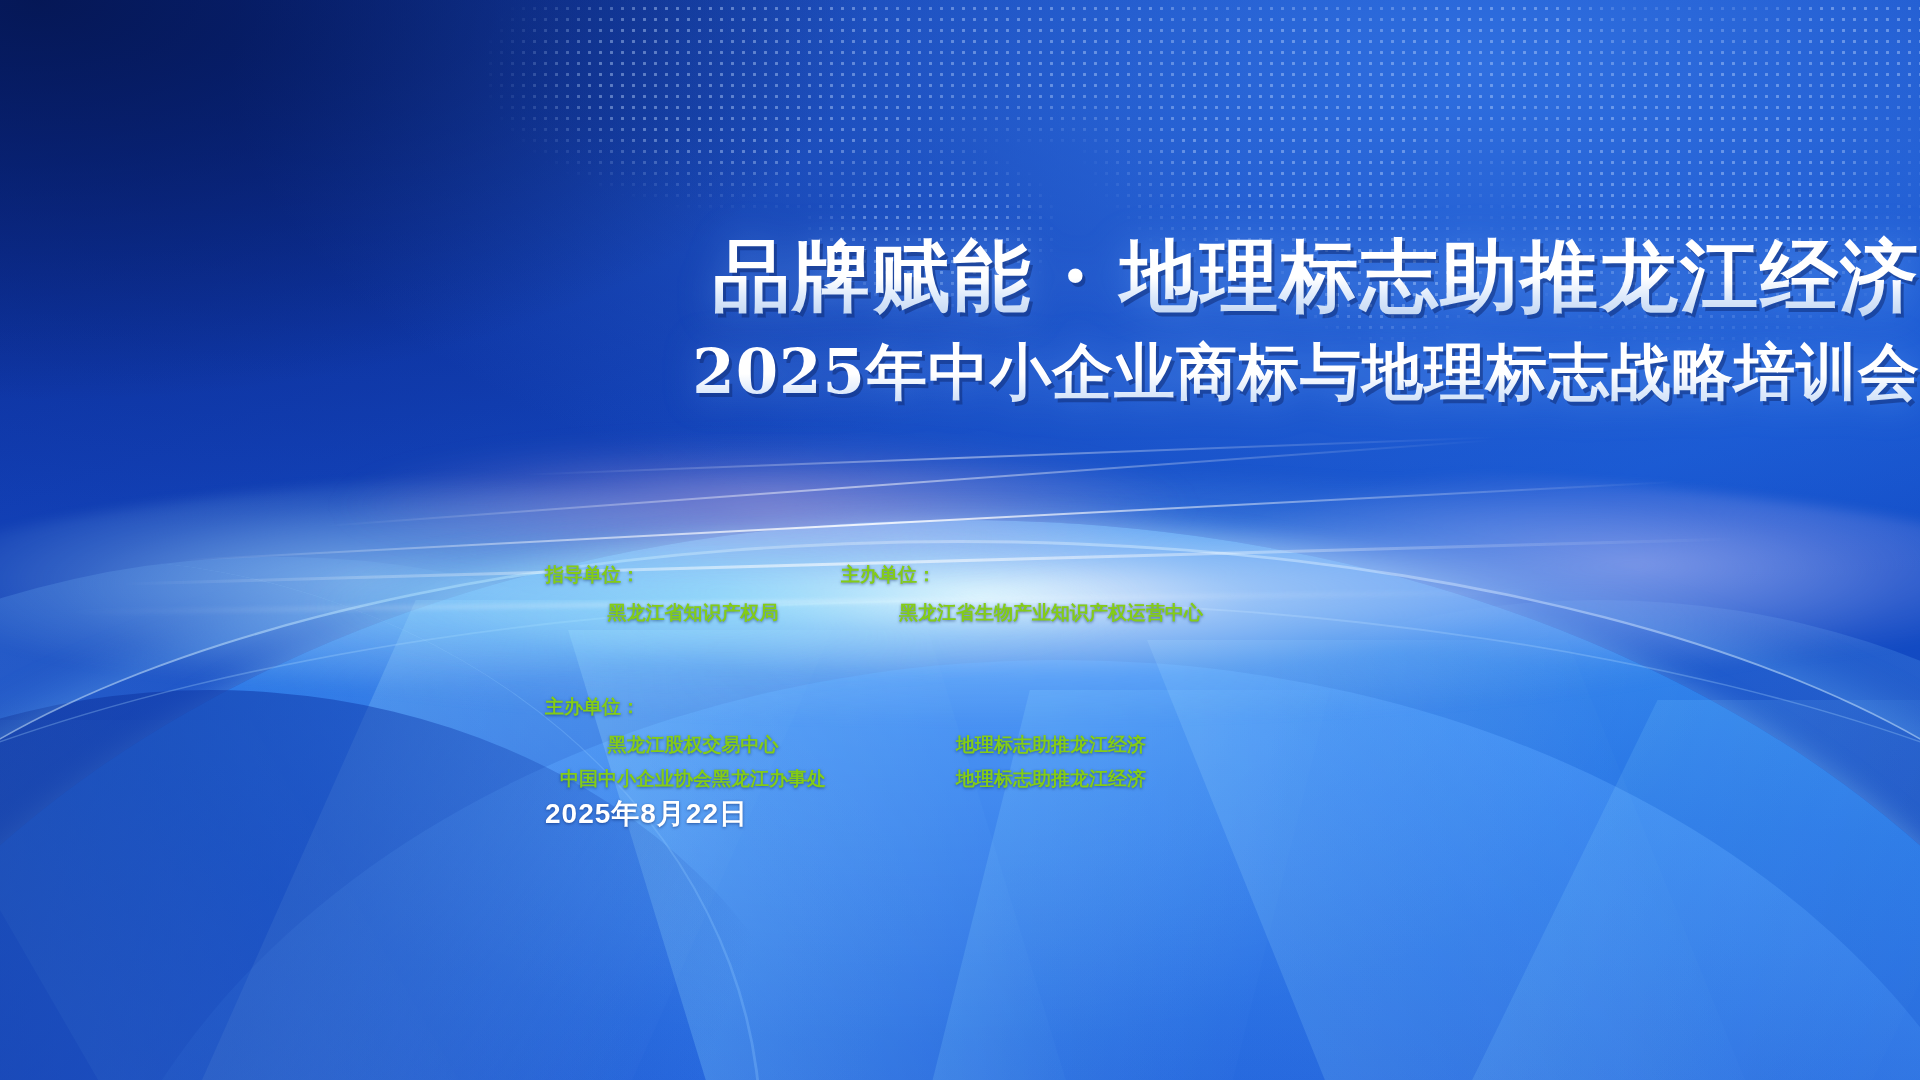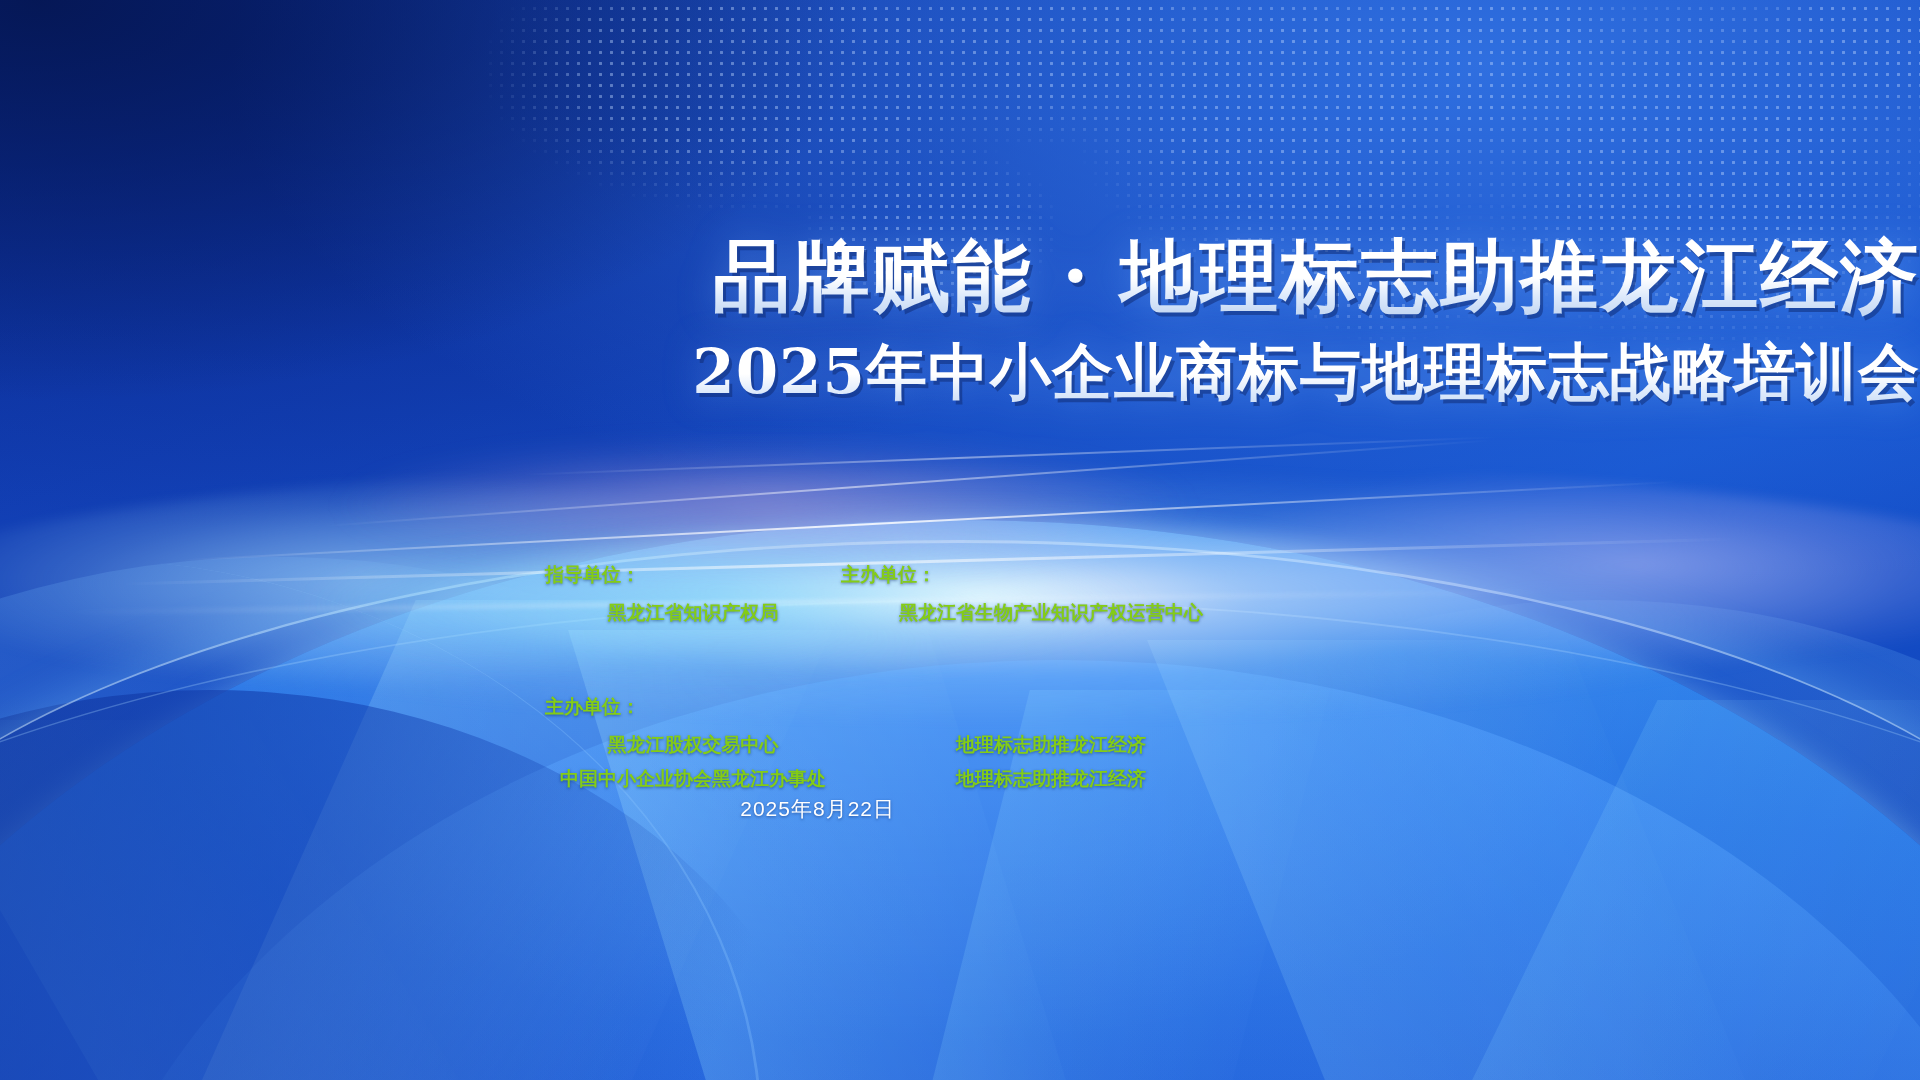--- a/index.html
+++ b/index.html
@@ -271,25 +271,25 @@
   .org-col-right { width: 420px; }
   .org-label { margin-bottom: 4px; }
   .org-name { white-space: nowrap; text-align: center; }
   .org-gap { height: 60px; }
 
   .date {
     position: absolute;
     left: 545px;
     top: 795px;
     width: 350px;
-    text-align: right;
+    text-align: left;
     z-index: 20;
     color: #ffffff;
-    font-weight: normal;
-    font-size: 21px;
+    font-weight: bold;
+    font-size: 28px;
     letter-spacing: 1px;
     text-shadow: 0 1px 3px rgba(10,35,100,0.55);
   }
 </style>
 </head>
 <body>
 
 <div id="stage">
 
   <div class="bg-base"></div>

